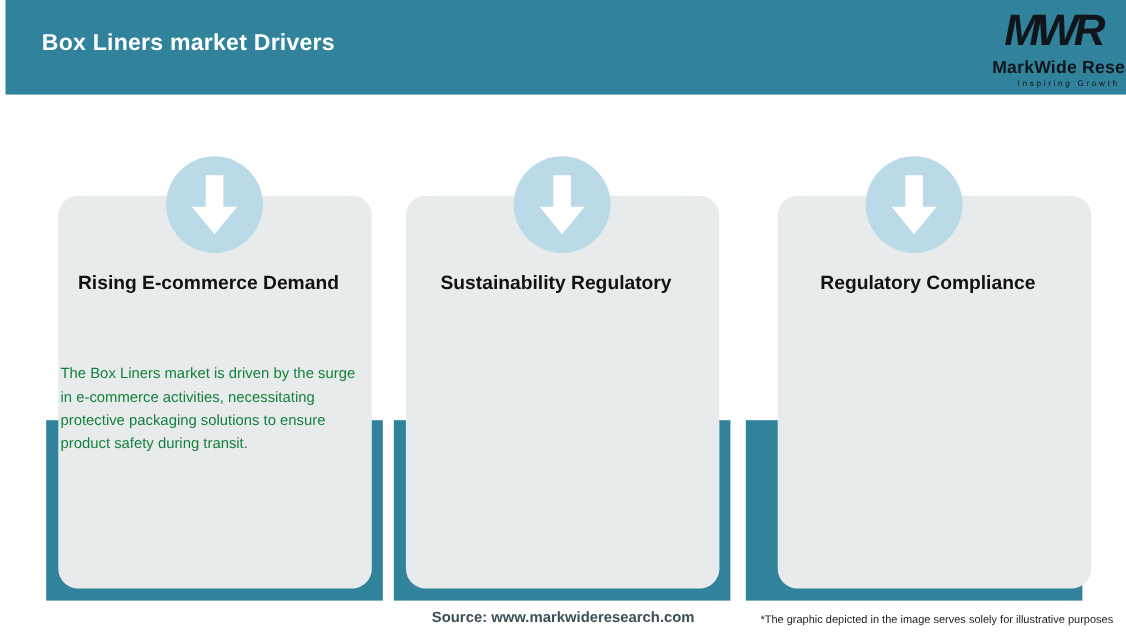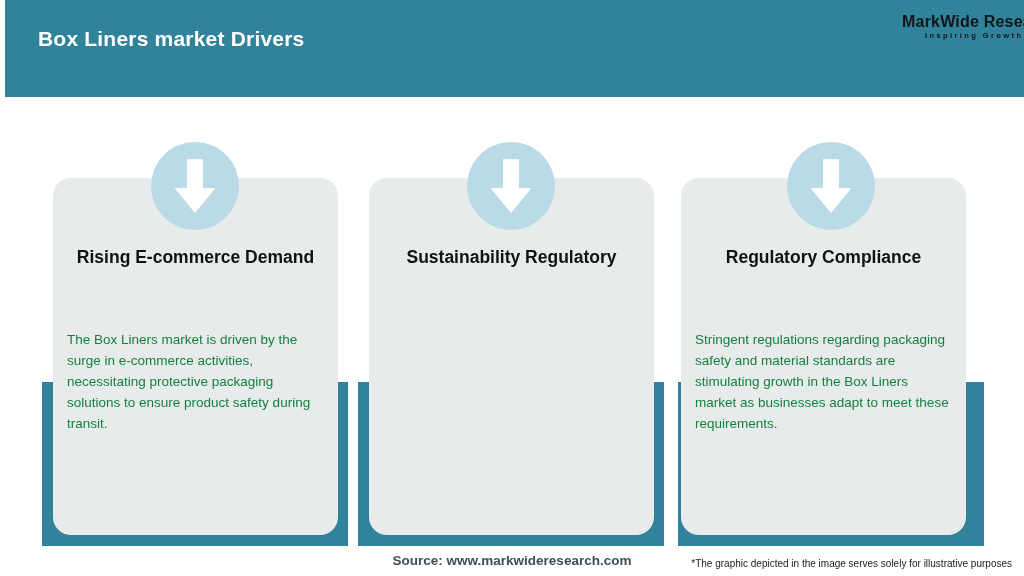--- a/index.html
+++ b/index.html
@@ -11,21 +11,21 @@
   .page {
     position: relative;
     width: 1024px; height: 576px;
     background: #ffffff;
   }
 
   
   .header {
     position: absolute;
     left: 5px; top: 0; right: 0;
-    height: 97px;
+    height: 86px;
     background: var(--teal, #31839C);
   }
   .page-title {
     position: absolute;
     left: 33px; top: 27px;
     color: #ffffff;
     font-size: 21px;
     font-weight: bold;
     letter-spacing: 0.2px;
   }
@@ -46,21 +46,21 @@
   }
   .logo-name {
     font-size: 16px;
     font-weight: bold;
     margin-top: 6px;
     letter-spacing: 0.2px;
     white-space: nowrap;
   }
   .logo-tagline {
     font-size: 7.5px;
-    font-weight: bold;
+    font-weight: normal;
     letter-spacing: 2.4px;
     margin-top: 2px;
     white-space: nowrap;
     margin-left: 23px;
   }
 
   
   .teal-back {
     position: absolute;
     top: 382px;
@@ -72,25 +72,25 @@
   .teal-back.pos-1 { left: 358px; }
   .teal-back.pos-2 { left: 678px; }
 
   .card {
     position: absolute;
     top: 178px;
     width: 285px;
     height: 357px;
     background: var(--card-bg, #E8EBEB);
     border-radius: 18px;
-    padding: 69px 14px 0 14px;
+    padding: 69px 14px 0 2px;
   }
   .card.pos-0 { left: 53px; }
   .card.pos-1 { left: 369px; }
-  .card.pos-2 { left: 681px; }
+  .card.pos-2 { left: 707px; }
 
   .card-title {
     text-align: center;
     font-size: 17.5px;
     font-weight: bold;
     color: #121212;
     line-height: 1.25;
     margin-bottom: 60px;
   }
   .card-desc {
@@ -135,41 +135,41 @@
   }
 </style>
 </head>
 <body style="--teal: #31839C; --light-blue: #B9DAE6; --card-bg: #E8EBEB; --logo-dark: #10151B; --source-text: #3C4E57;">
 
 <div class="page">
 
   <div class="header">
     <div class="page-title">Box Liners market Drivers</div>
     <div class="logo">
+      <div class="logo-mark">MWR</div>
       <div class="logo-name">MarkWide Research</div>
       <div class="logo-tagline">Inspiring Growth</div>
     </div>
   </div>
 
   <div class="teal-back pos-0"></div>
   <div class="teal-back pos-1"></div>
   <div class="teal-back pos-2"></div>
 
   <div class="card pos-0">
     <div class="card-title">Rising E-commerce Demand</div>
     <div class="card-desc">The Box Liners market is driven by the surge in e-commerce activities, necessitating protective packaging solutions to ensure product safety during transit.</div>
   </div>
 
   <div class="card pos-1">
     <div class="card-title">Sustainability Regulatory</div>
   </div>
 
   <div class="card pos-2">
     <div class="card-title">Regulatory Compliance</div>
-    <div class="card-desc">Stringent regulations regarding packaging safety and material standards are stimulating growth in the Box Liners market as businesses adapt to meet these requirements.</div>
   </div>
 
   <div class="circle pos-0">
     <svg width="50" height="62" viewBox="0 0 56 66" aria-hidden="true">
       <path d="M19 2 h18 v32 h14 L28 62 L5 34 h14 z" fill="#ffffff"></path>
     </svg>
   </div>
   <div class="circle pos-1">
     <svg width="50" height="62" viewBox="0 0 56 66" aria-hidden="true">
       <path d="M19 2 h18 v32 h14 L28 62 L5 34 h14 z" fill="#ffffff"></path>

